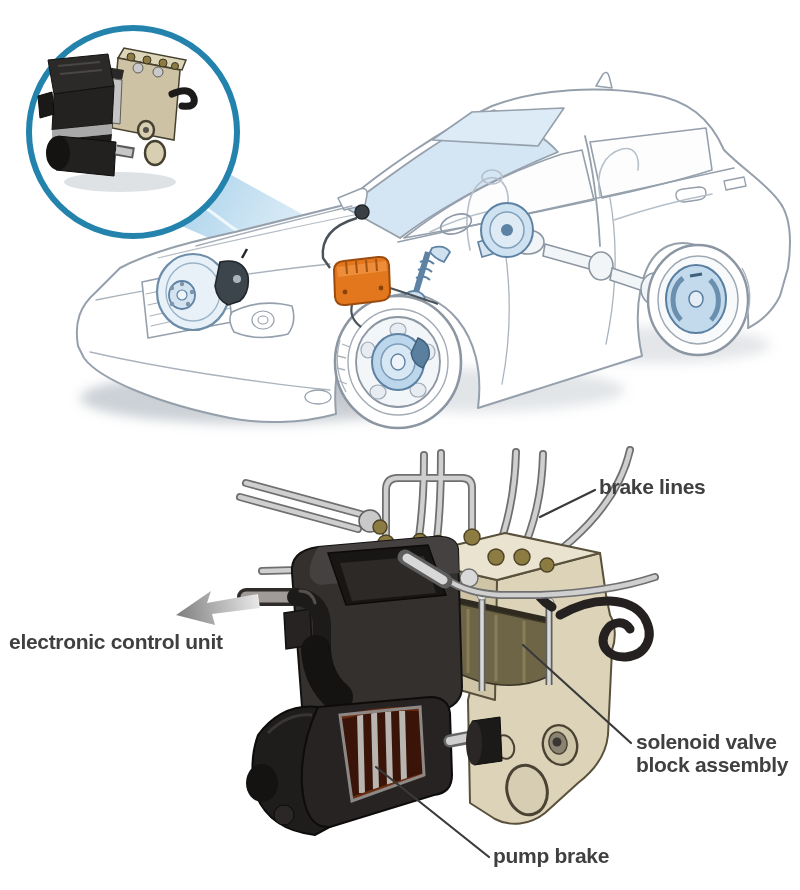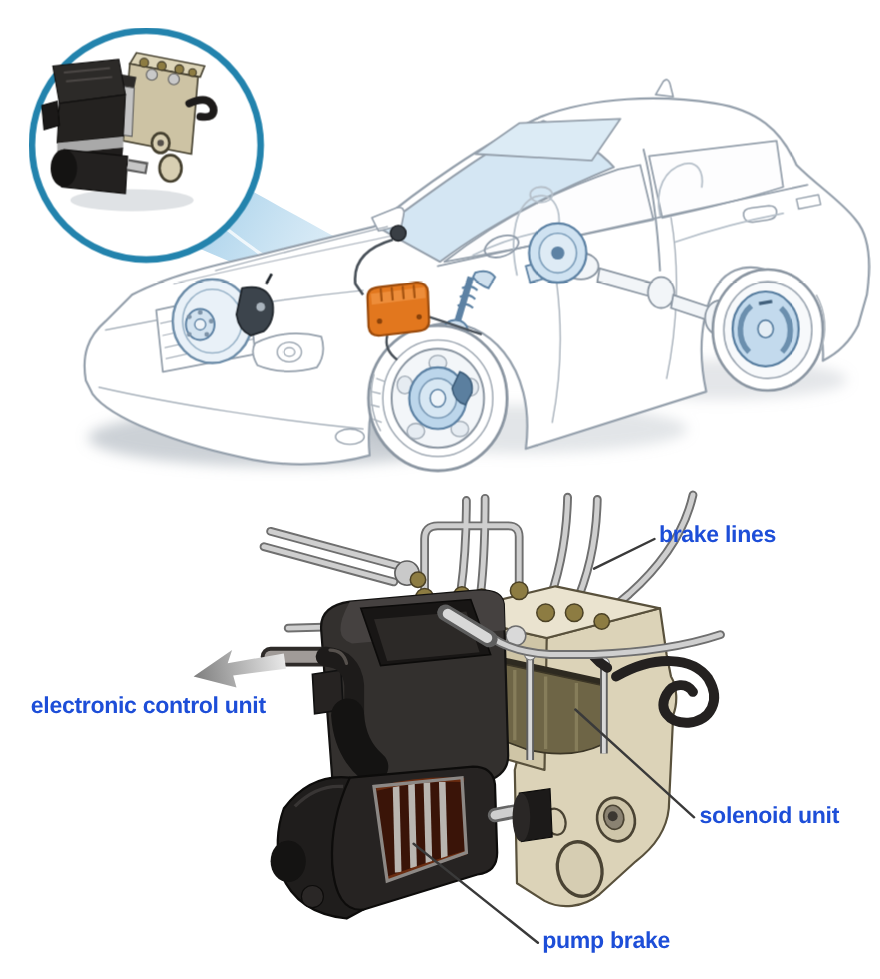--- a/index.html
+++ b/index.html
@@ -1,19 +1,19 @@
 <!DOCTYPE html>
 <html><head>
 <meta charset="utf-8">
 <style>
   html,body{margin:0;padding:0;background:#ffffff;}
   #stage{position:relative;width:800px;height:890px;background:#ffffff;overflow:hidden;
          font-family:"Liberation Sans",sans-serif;}
   svg{position:absolute;left:0;display:block;}
-  .label{position:absolute;color:#1d4ed8;font-weight:bold;font-size:21px;line-height:23px;
+  .label{position:absolute;color:#404040;font-weight:bold;font-size:21px;line-height:23px;
          letter-spacing:-0.3px;white-space:nowrap;}
 </style>
 </head>
 <body>
 
 <div id="stage">
 
 <svg viewBox="0 0 800 445" width="800" height="445" style="top:0">
   <defs>
     <linearGradient id="beamG" gradientUnits="userSpaceOnUse" x1="190" y1="175" x2="400" y2="295">
@@ -335,21 +335,22 @@
 
   <g stroke="#3a3a3a" stroke-width="2.2" stroke-linecap="round">
     <path d="M540,72 L595,45"></path>
     <path d="M523,200 L631,298"></path>
     <path d="M376,322 L489,412"></path>
   </g>
 </svg>
 
 <div class="label" style="left:599px;top:475px">brake lines</div>
 
-<div class="label" style="left:28px;top:630px">electronic control unit</div>
+<div class="label" style="left:9px;top:630px">electronic control unit</div>
 
 <div class="label" style="left:636px;top:730px">
-  <div>solenoid unit</div>
+  <div>solenoid valve</div>
+  <div>block assembly</div>
 </div>
 
 <div class="label" style="left:493px;top:844px">pump brake</div>
 
 </div>
 
 </body></html>

